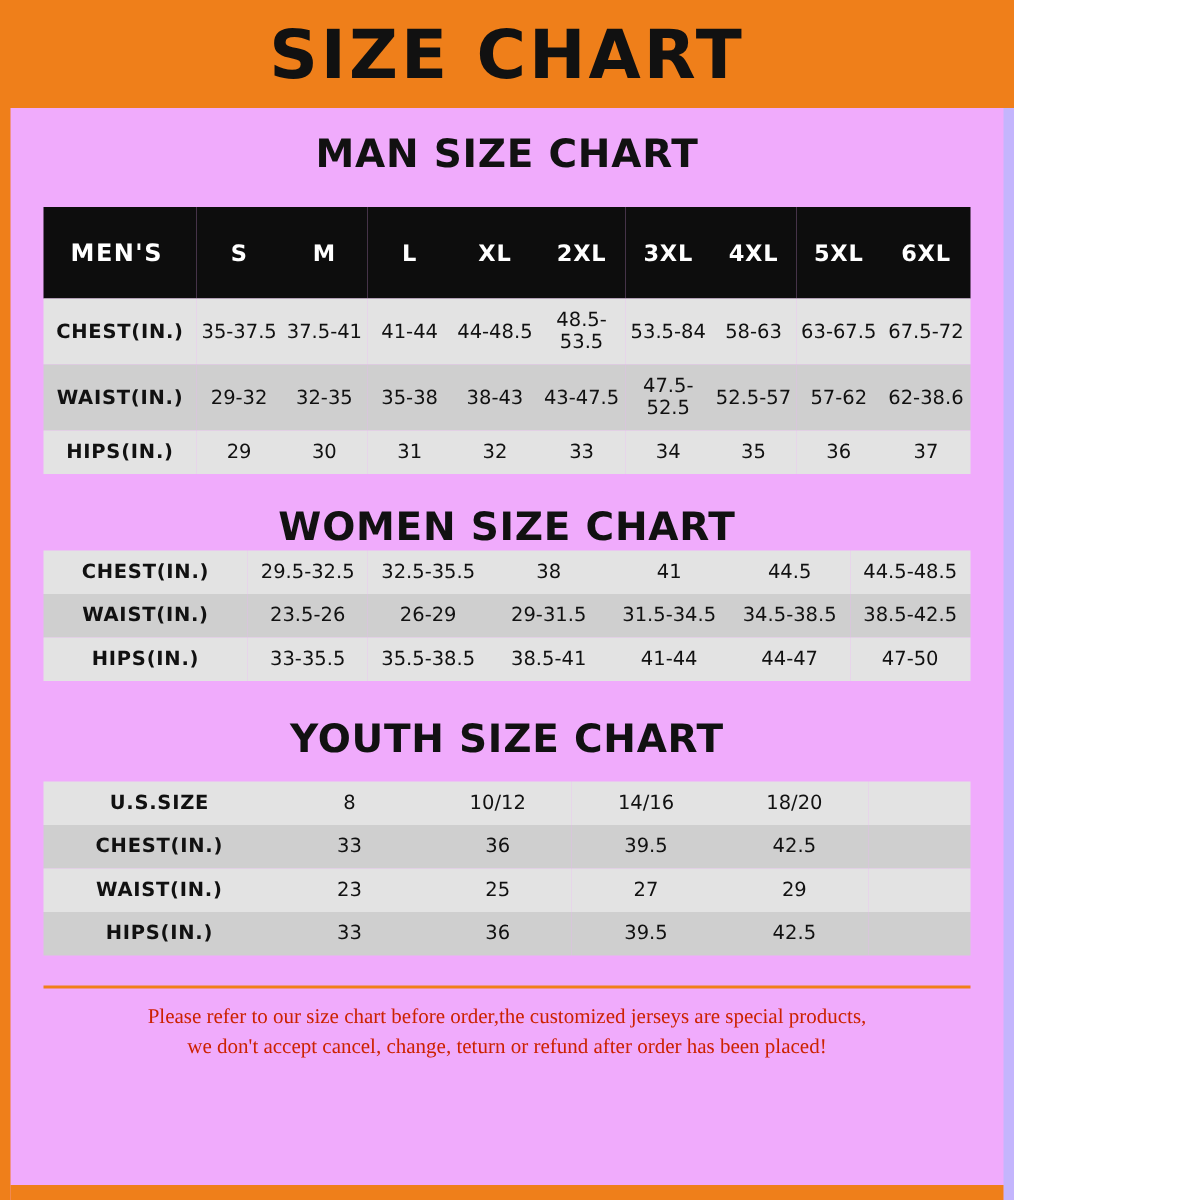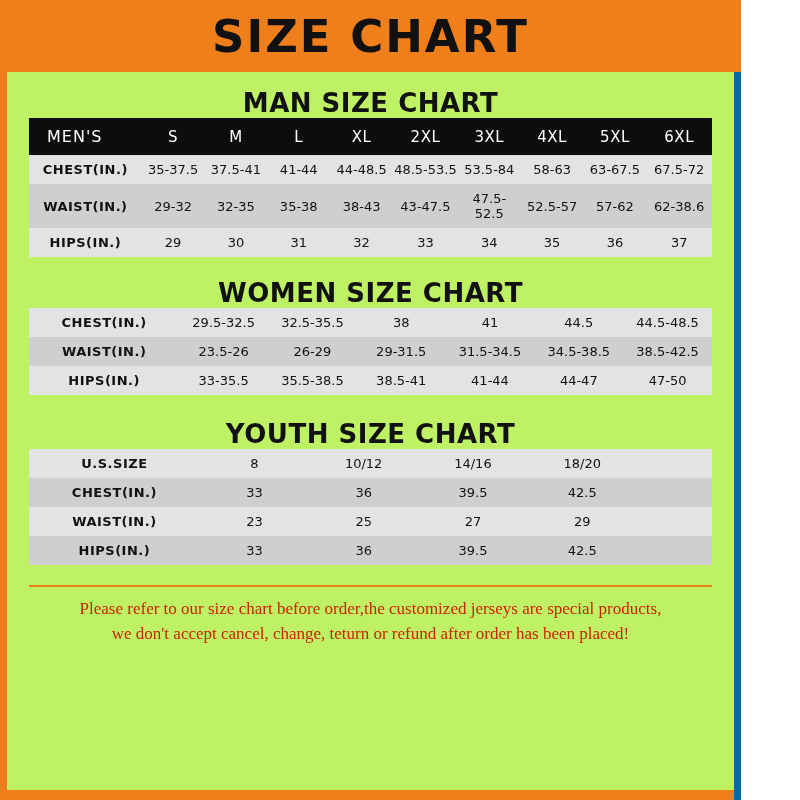--- a/index.html
+++ b/index.html
@@ -8,25 +8,25 @@
   }
   body {
     width: 800px;
     height: 800px;
     background: #ffffff;
     font-family: "Liberation Sans", sans-serif;
     overflow: hidden;
   }
   .page {
     position: relative;
-    width: 741px;
+    width: 676px;
     height: 800px;
-    background: #bef264;
+    background: #f0abfc;
     border-left: 7px solid #ef7f1a;
-    border-right: 7px solid #0369a1;
+    border-right: 7px solid #c4b5fd;
     box-sizing: border-box;
   }
   .header-band {
     background: #ef7f1a;
     height: 72px;
     display: flex;
     align-items: center;
     justify-content: center;
     margin: 0 -7px;
   }
@@ -42,41 +42,41 @@
     padding: 0 22px;
   }
   .section-title {
     text-align: center;
     font-family: "DejaVu Sans", sans-serif;
     font-weight: bold;
     font-size: 26px;
     color: #111111;
     letter-spacing: 0.5px;
   }
-  .t1 { margin-top: 16px; margin-bottom: 0; }
+  .t1 { margin-top: 16px; margin-bottom: 20px; }
   .t2 { margin-top: 21px; margin-bottom: 0; }
-  .t3 { margin-top: 24px; }
+  .t3 { margin-top: 24px; margin-bottom: 13px; }
 
   table.size-table {
     width: 100%;
     border-collapse: collapse;
     table-layout: fixed;
   }
   table.size-table td, table.size-table th {
     text-align: center;
     font-family: "DejaVu Sans", sans-serif;
   }
   .hdr-row {
     background: #0d0d0d;
     color: #ffffff;
   }
   .hdr-row th {
     font-size: 15px;
-    font-weight: normal;
-    padding: 9px 2px;
+    font-weight: bold;
+    padding: 21px 2px;
     letter-spacing: 0.5px;
   }
   .hdr-row th.rowlabel {
     text-align: left;
     padding-left: 18px;
     font-size: 16px;
     letter-spacing: 1px;
   }
   .data-row td {
     font-size: 13px;
@@ -93,21 +93,21 @@
   .row-light { background: #e3e3e3; }
   .row-dark  { background: #cfcfcf; }
 
   .footer-note {
     margin-top: 20px;
     padding: 10px 18px 0 18px;
     border-top: 2px solid #ef7f1a;
     text-align: center;
     color: #cc2200;
     font-family: "Liberation Serif", serif;
-    font-size: 17px;
+    font-size: 14px;
     line-height: 1.45;
   }
   .footer-bar {
     position: absolute;
     left: 0; right: 0; bottom: 0;
     height: 10px;
     background: #ef7f1a;
   }
 </style>
 </head>

